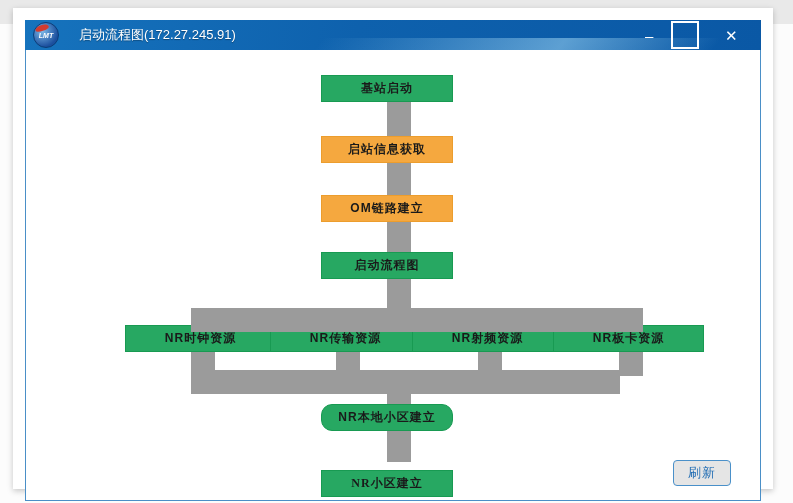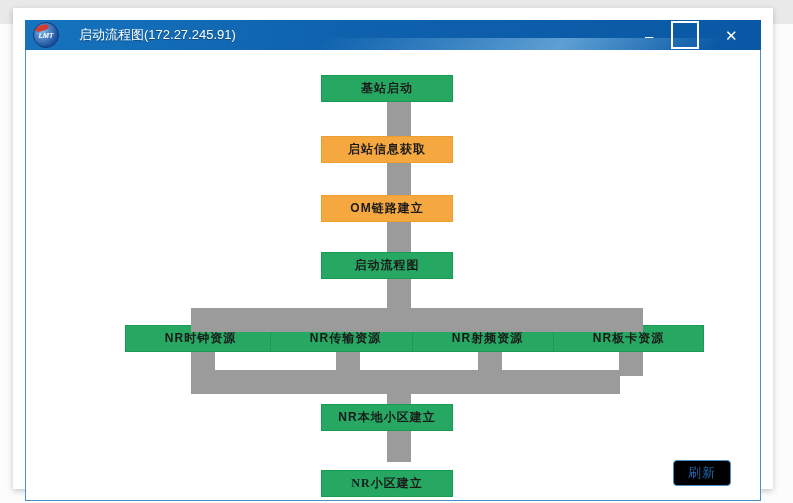--- a/index.html
+++ b/index.html
@@ -35,21 +35,21 @@
   .node { position:absolute; height:27px; display:flex; align-items:center; justify-content:center;
           font-size:12px; font-weight:600; color:#1a1a1a; letter-spacing:1px; }
   .node[data-status="available"] { background:#27a862; border:1px solid #189a52; }
   .node[data-status="skipped"]   { background:#f5a83f; border:1px solid #ec9d2d; }
 
   .col-center { left:295px; width:132px; }
   #n-base-start   { top:25px;  }
   #n-info-acq     { top:86px;  }
   #n-om-link      { top:145px; }
   #n-sw-sync      { top:202px; }
-  #n-local-cell   { top:354px; }
+  #n-local-cell   { top:354px;border-radius:11px; }
   #n-cell         { top:420px;font-family:Liberation Serif, serif; }
   .row-mid { top:275px; width:151px; }
   #n-clock { left:99px; }  #n-transport { left:244px; }
   #n-rf    { left:386px; } #n-board     { left:527px; }
 
   
   .line { position:absolute; background:#9b9b9b; }
   .v { width:1px; } .h { height:1px; }
 
   
@@ -57,21 +57,21 @@
   .legend-row { display:flex; align-items:center; height:14px; margin-bottom:15px; }
   .swatch { width:28px; height:13px; margin-right:13px; }
   .swatch[data-status="unknown"]   { background:#dcdcdc; border:1px solid #cfcfcf; }
   .swatch[data-status="available"] { background:#27a862; border:1px solid #189a52; }
   .swatch[data-status="fault"]     { background:#f4694e; border:1px solid #e05a40; }
   .swatch[data-status="skipped"]   { background:#f5a83f; border:1px solid #ec9d2d; }
   .legend-label { font-size:12px; color:#222; letter-spacing:1px; }
 
   
   .refresh-btn { position:absolute; left:647px; top:410px; width:58px; height:25px;
-                 background:#000000; border:1px solid #4a90c9; border-radius:4px;
+                 background:#e5e5e5; border:1px solid #4a90c9; border-radius:4px;
                  color:#1e6bb3; font-size:13px; letter-spacing:1px; cursor:pointer;
                  display:flex; align-items:center; justify-content:center; font-family:inherit; }
 </style>
 </head>
 <body>
 
 <div class="top-strip"></div>
 
 <div class="window">
 

